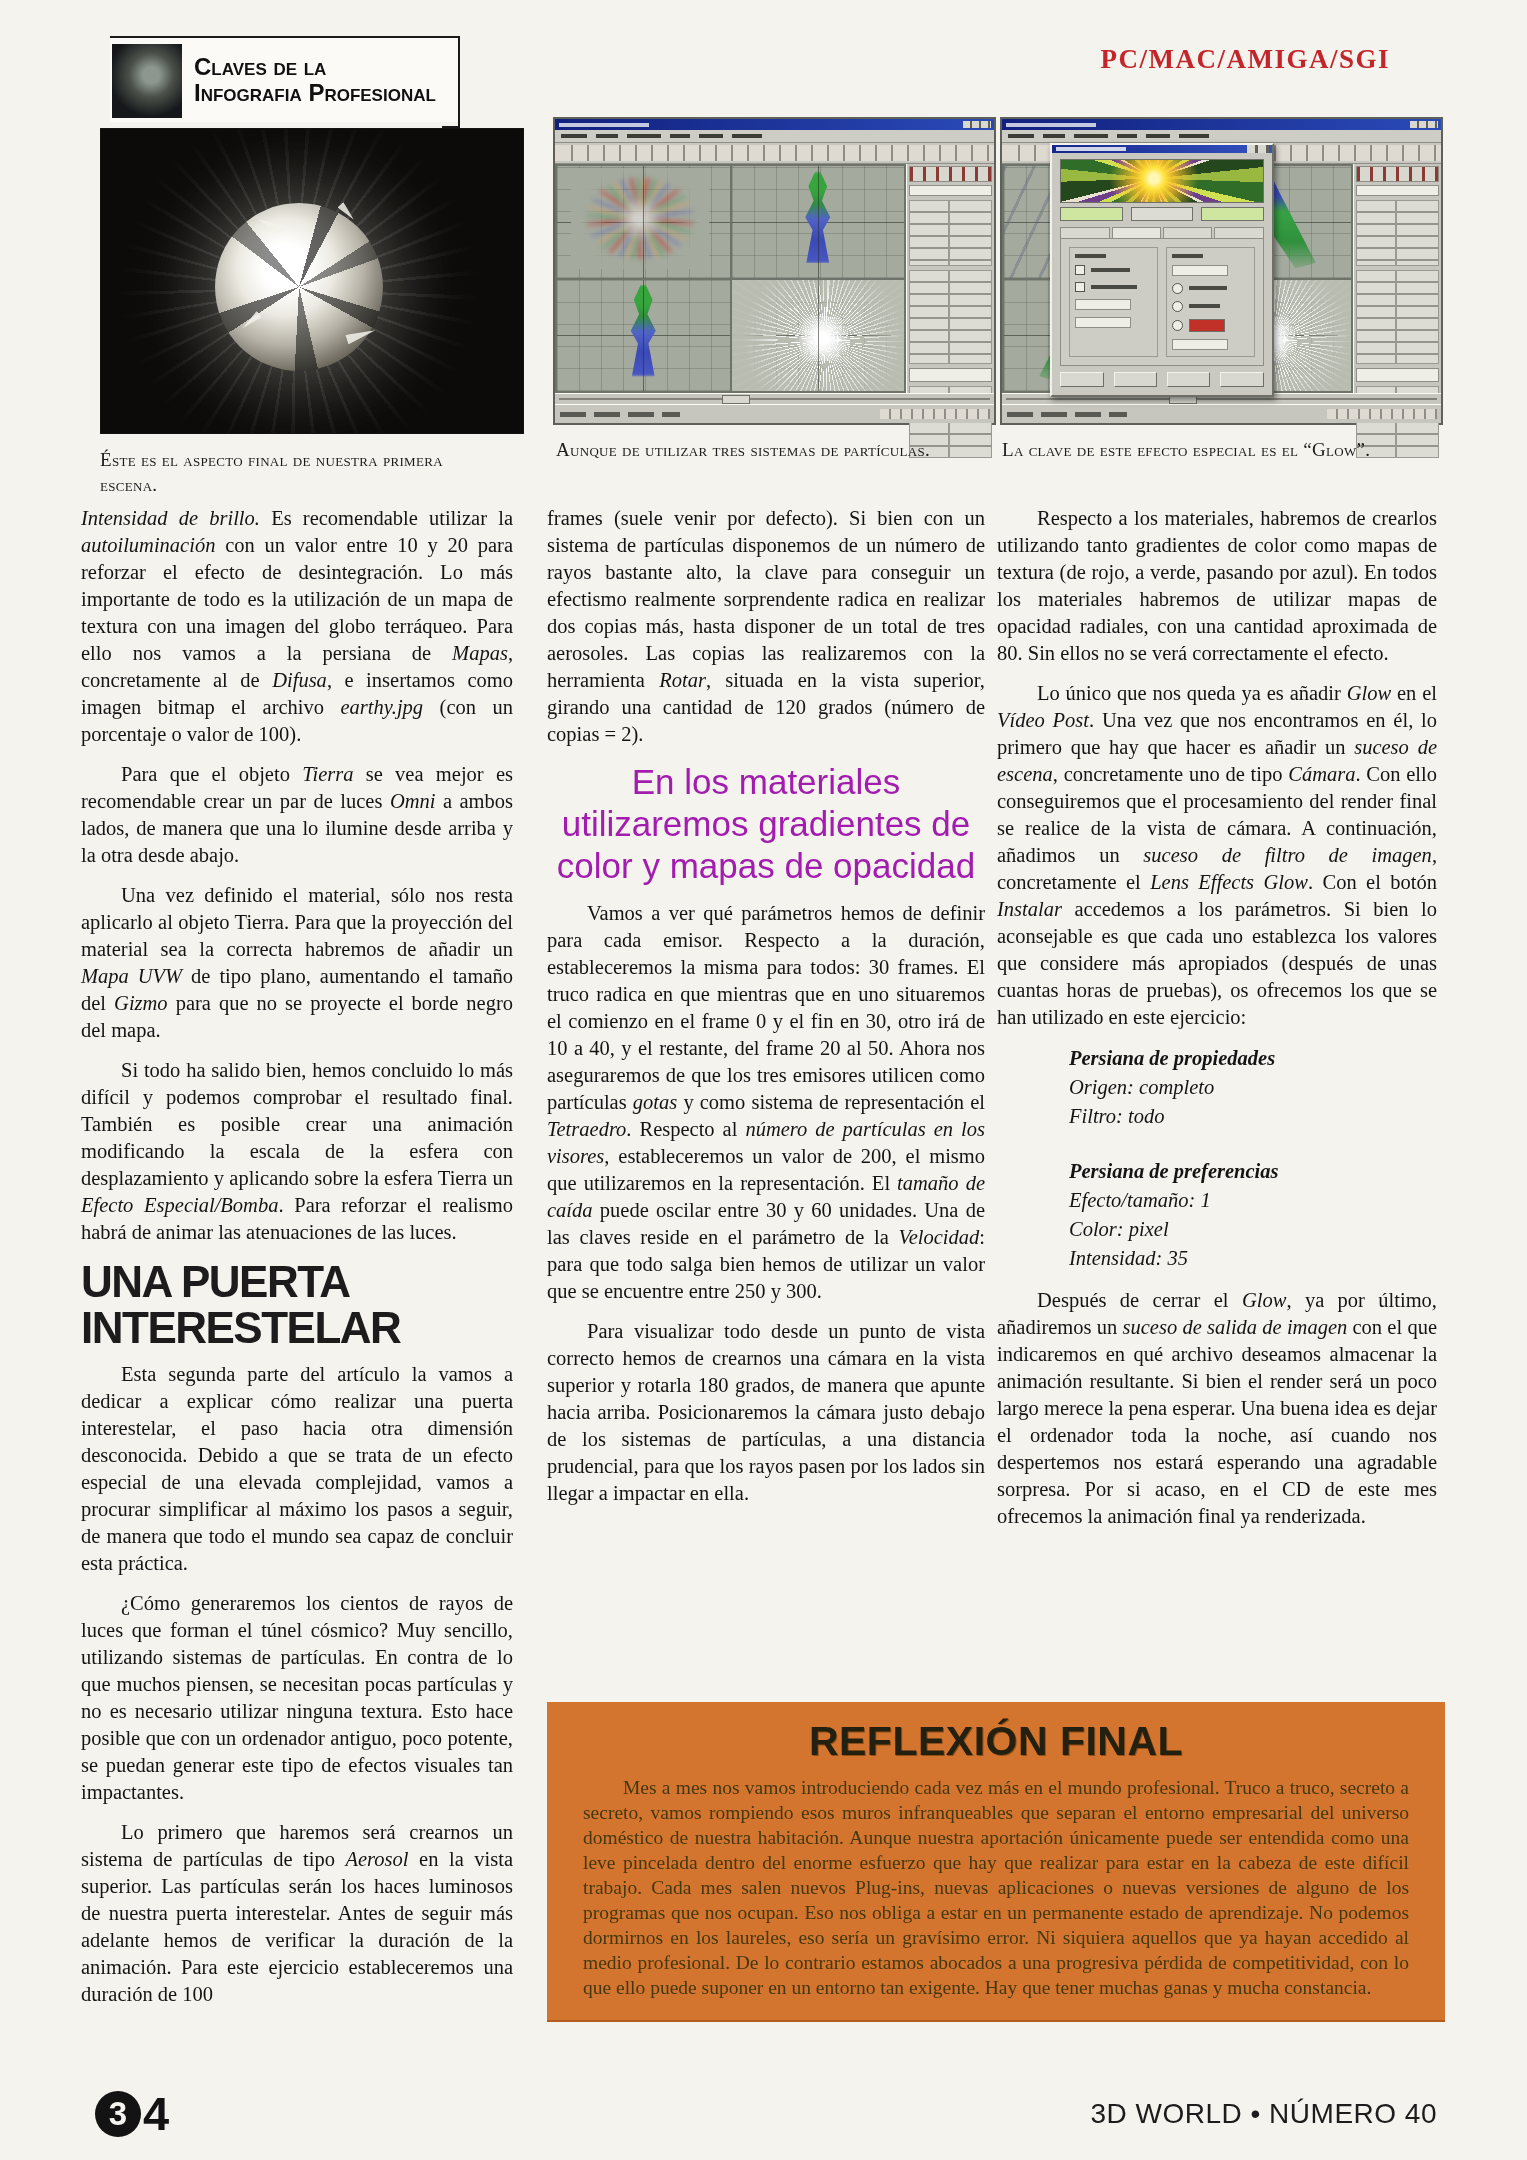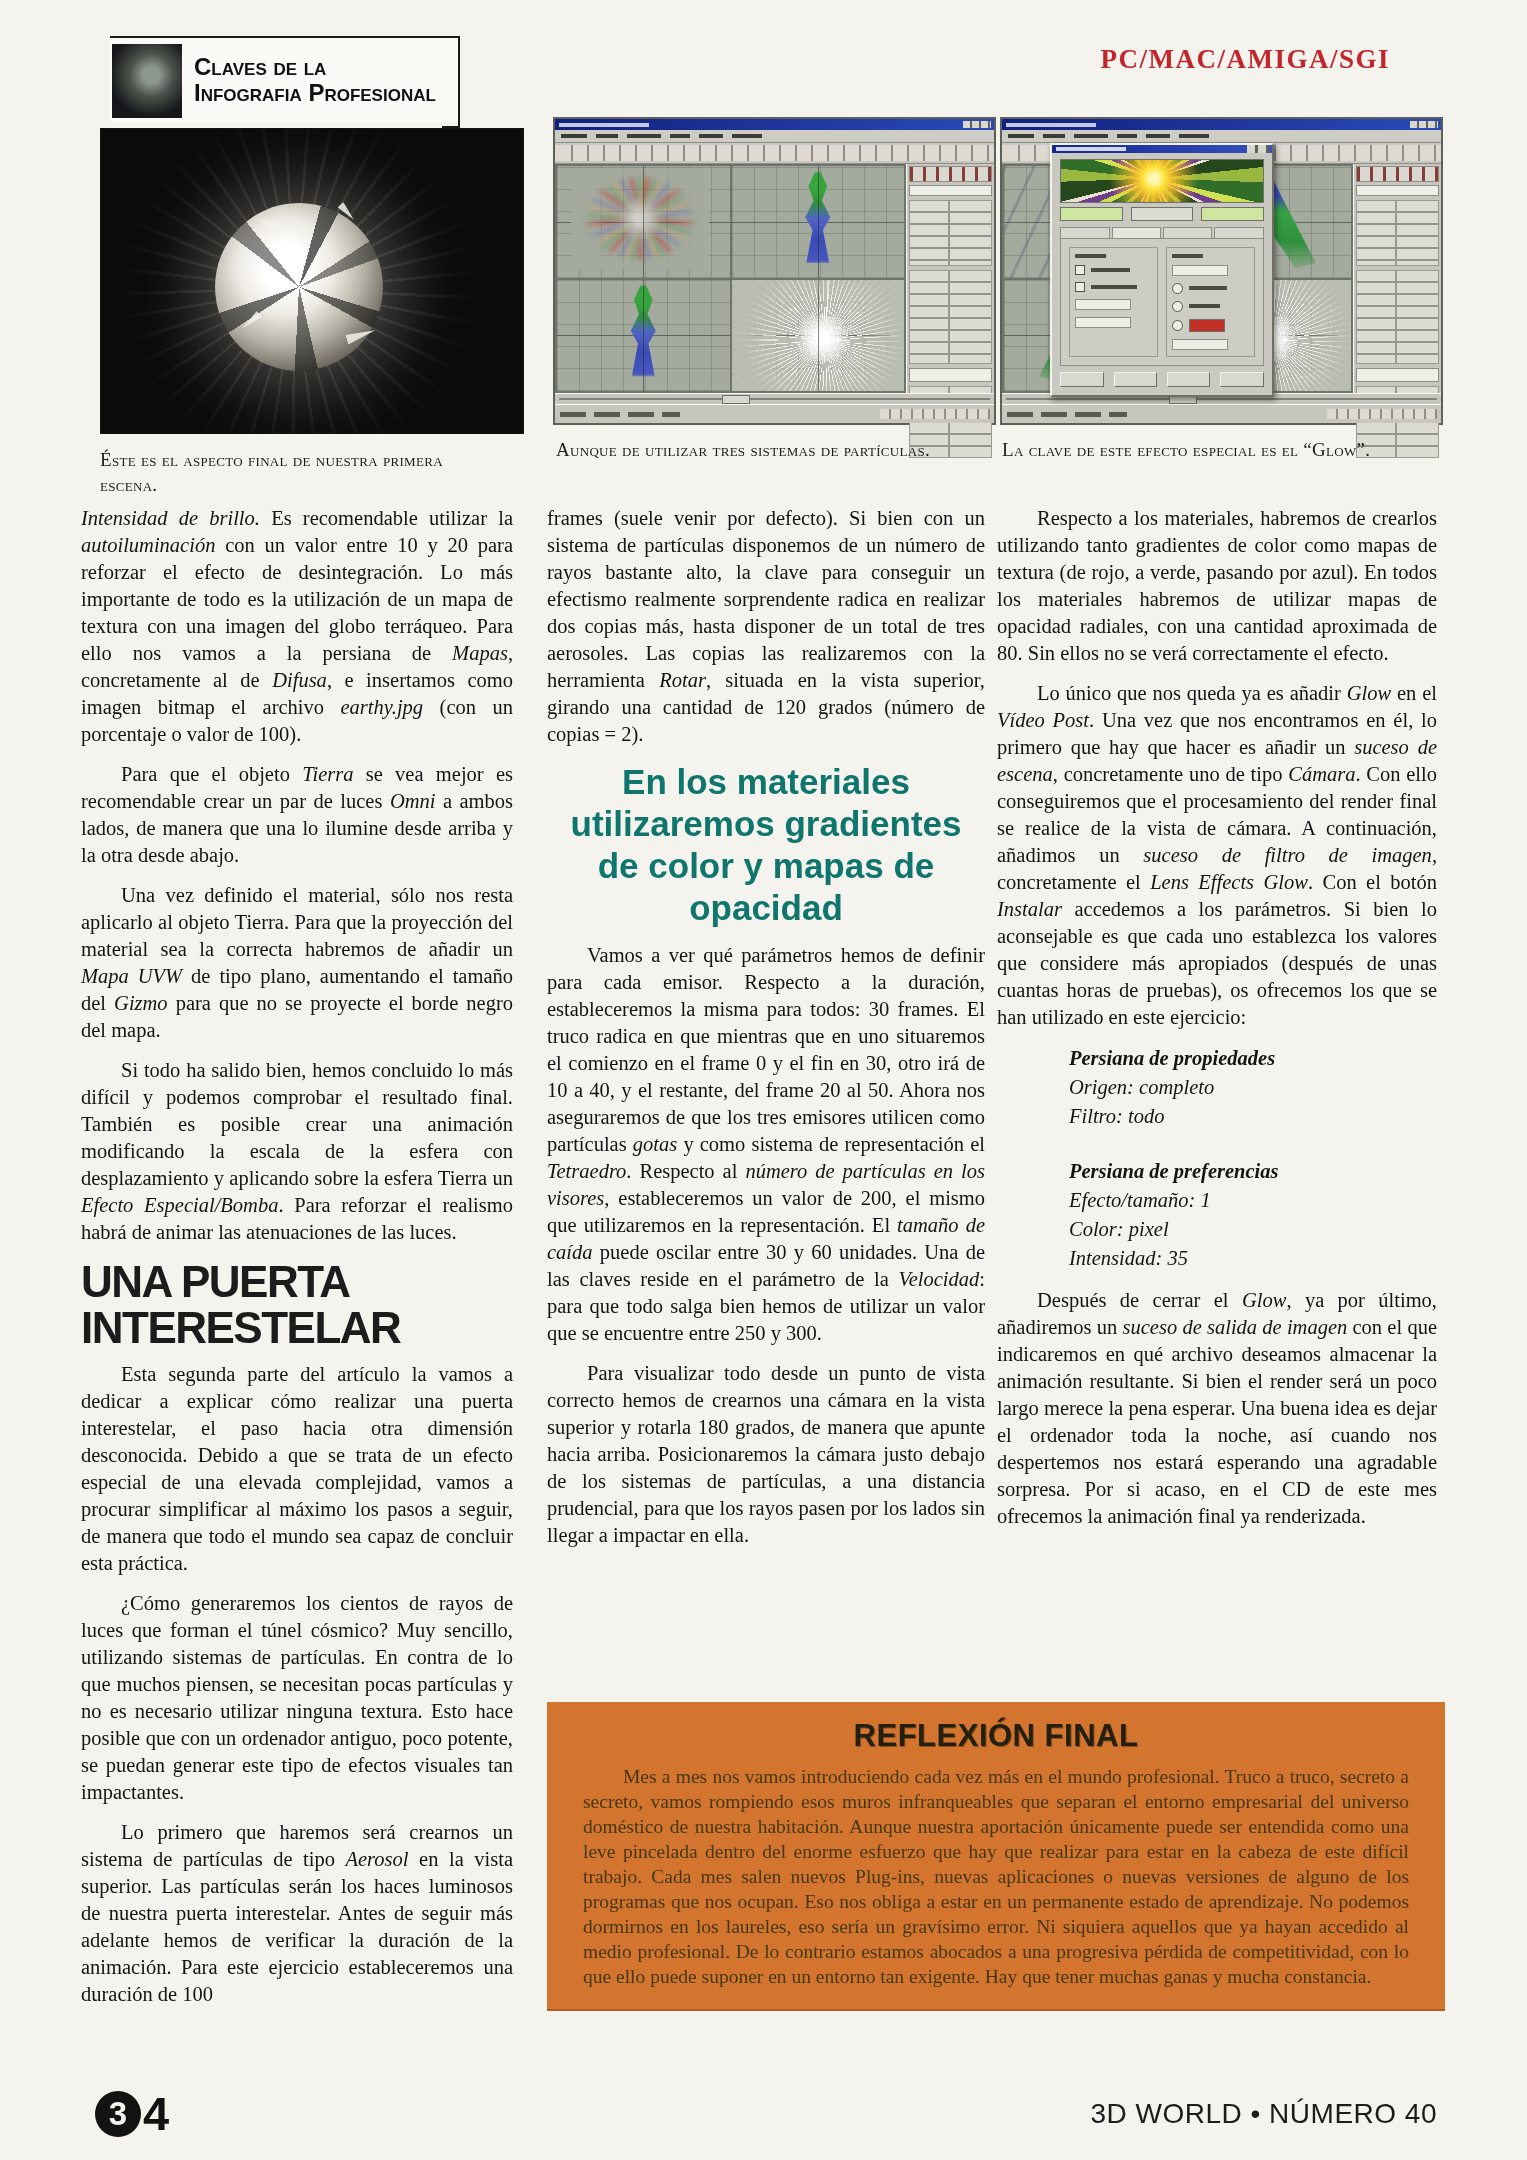--- a/index.html
+++ b/index.html
@@ -129,29 +129,29 @@
 
   
   .col{position:absolute;top:505px;text-align:justify;font-size:20.5px;line-height:27px;}
   #col1{left:81px;width:432px;}
   #col2{left:547px;width:438px;}
   #col3{left:997px;width:440px;}
   .col p{margin:0 0 13px;}
   .ind{text-indent:40px;}
   h2.sect{font-family:"Liberation Sans",sans-serif;font-weight:bold;font-size:44px;line-height:46px;
       letter-spacing:-1.5px;color:#1c1c1c;margin:12px 0 10px;text-align:left;}
-  .quote{font-family:"Liberation Sans",sans-serif;font-weight:bold;font-size:35px;line-height:42px;
-      color:#0f766e;text-align:center;margin:22px 0 24px;text-indent:0;}
+  .quote{font-family:"Liberation Sans",sans-serif;font-weight:normal;font-size:35px;line-height:42px;
+      color:#a21caf;text-align:center;margin:22px 0 24px;text-indent:0;}
   .specs{margin:4px 0 14px 72px;font-style:italic;font-size:20.5px;line-height:29px;text-align:left;}
   .specs .sp-title{font-weight:bold;}
   .specs .gap{height:26px;}
 
   
   #panel{left:547px;top:1702px;width:898px;background:#d4752f;box-shadow:0 2px 0 #b35c22;padding-bottom:20px;}
-  #panel h3{font-family:"Liberation Sans",sans-serif;font-weight:bold;font-size:31px;letter-spacing:.5px;
+  #panel h3{font-family:"Liberation Sans",sans-serif;font-weight:bold;font-size:41px;letter-spacing:.5px;
       color:#23200f;text-align:center;margin:16px 0 10px;text-shadow:1px 1px 0 rgba(90,45,5,.55);}
   #panel p{margin:0;padding:0 36px;text-align:justify;text-indent:40px;font-size:19.5px;line-height:25px;color:#44370f;}
 
   
   #pagenum{left:95px;top:2086px;display:flex;align-items:center;}
   #pagenum .circ{width:46px;height:46px;border-radius:50%;background:#131313;color:#f5f3ee;
       font-family:"Liberation Sans",sans-serif;font-weight:bold;font-size:33px;display:flex;align-items:center;justify-content:center;}
   #pagenum .dig{font-family:"Liberation Sans",sans-serif;font-weight:bold;font-size:47px;color:#131313;margin-left:2px;}
   #issue{right:90px;top:2098px;font-family:"Liberation Sans",sans-serif;font-size:28px;color:#1c1c1c;letter-spacing:.5px;}
 </style>

